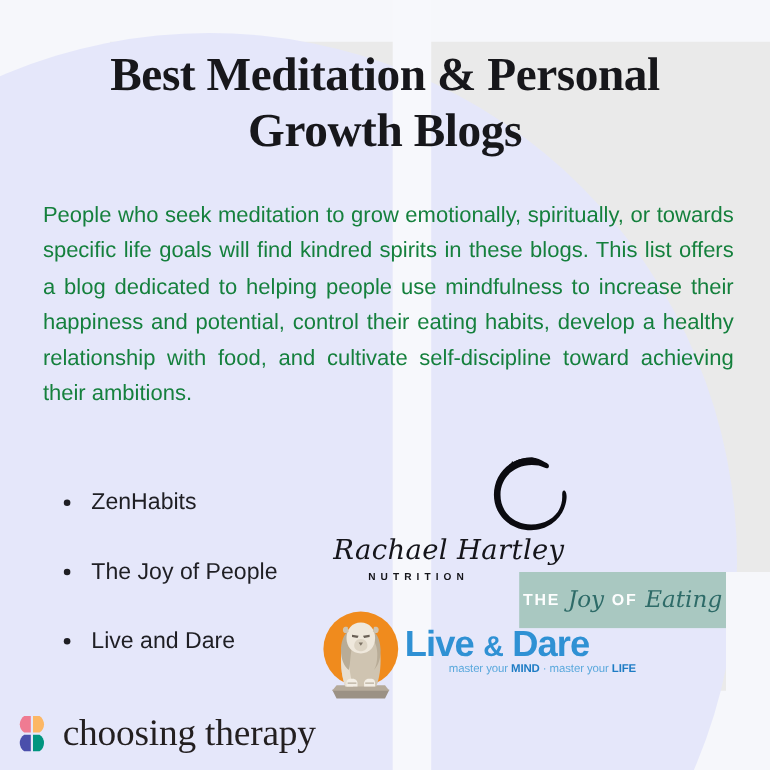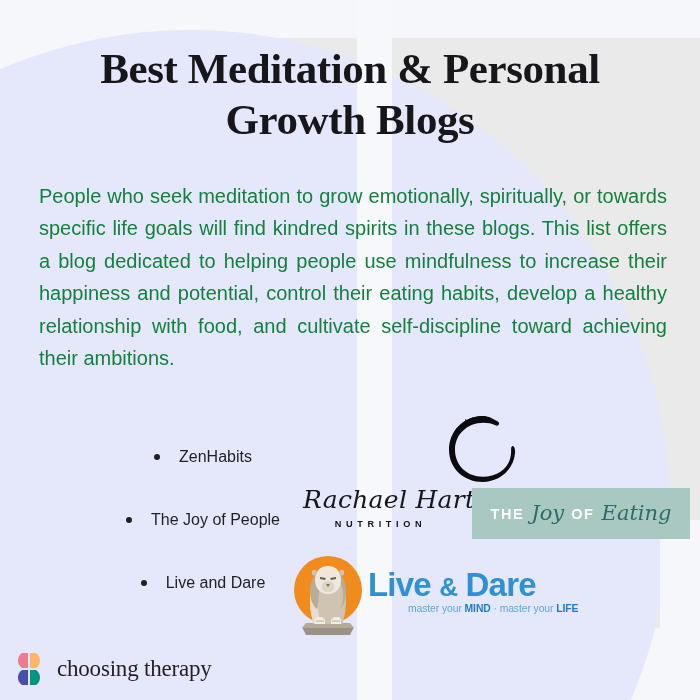--- a/index.html
+++ b/index.html
@@ -85,23 +85,22 @@
 
   
   .blog-list {
     position:absolute;
     left:58px; top:425px; width:290px;
     z-index:5;
   }
   .blog-item {
     display:flex; align-items:center;
     height:63px;
-    font-size:16px;
+    font-size:21px;
     color:#1f1f24;
-    justify-content:center;
   }
   .blog-item .dot {
     width:6px; height:6px; border-radius:50%;
     background:#1f1f24;
     margin-right:19px;
     flex:0 0 auto;
   }
 
   
   .logo { position:absolute; z-index:5; }
@@ -126,21 +125,21 @@
   .logo-rachael .sub {
     margin-top:7px;
     font-size:9.2px;
     letter-spacing:4.6px;
     color:#15151a;
     font-weight:700;
   }
 
   
   .logo-joy {
-    left:472px; top:488px; width:218px; height:51px;
+    left:472px; top:520px; width:188px; height:51px;
     background:#a9c8c1;
     display:flex; align-items:center; justify-content:center;
     gap:7px;
     overflow:hidden;
   }
   .logo-joy .caps {
     font-size:14.5px; font-weight:700; letter-spacing:1.6px;
     color:#fdfefe;
   }
   .logo-joy .cursive {
@@ -182,21 +181,21 @@
 
   
   .brand {
     position:absolute; left:12px; bottom:14px;
     display:flex; align-items:center; gap:11px;
     z-index:6;
   }
   .brand-mark { width:34px; height:34px; flex:0 0 auto; }
   .brand-text {
     font-family:"Liberation Serif", serif;
-    font-size:23px; color:#231f20; letter-spacing:-.2px;
+    font-size:34px; color:#231f20; letter-spacing:-.2px;
   }
 </style>
 </head>
 <body>
 
 <div id="slide">
 
   <div class="bg-layer">
     <div class="shape-grey"></div>
     <div class="shape-lavender"></div>

